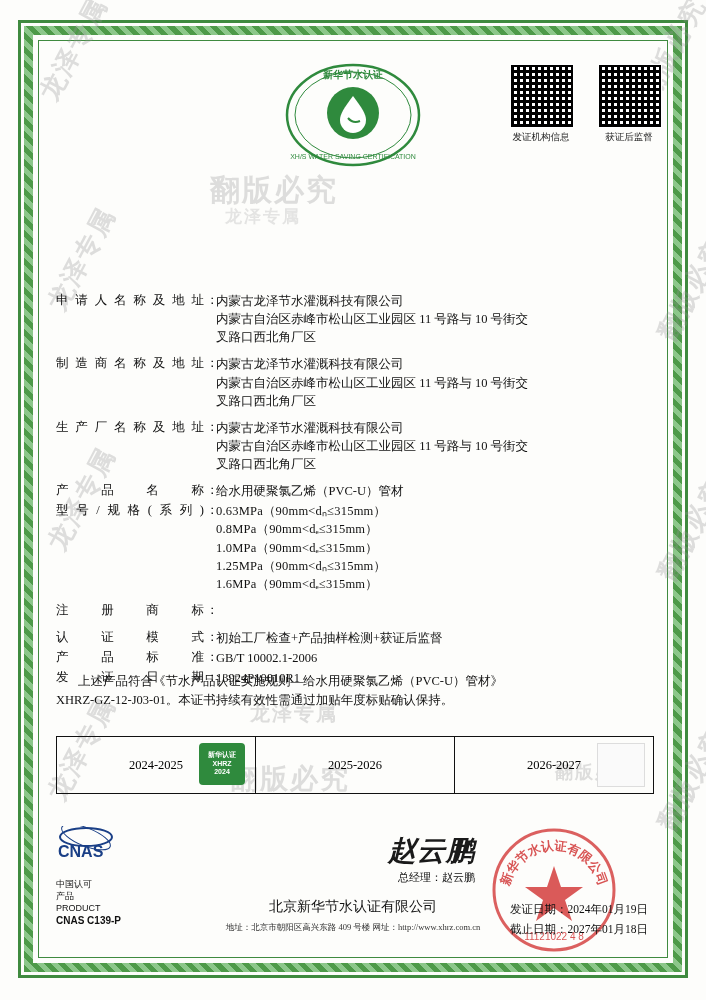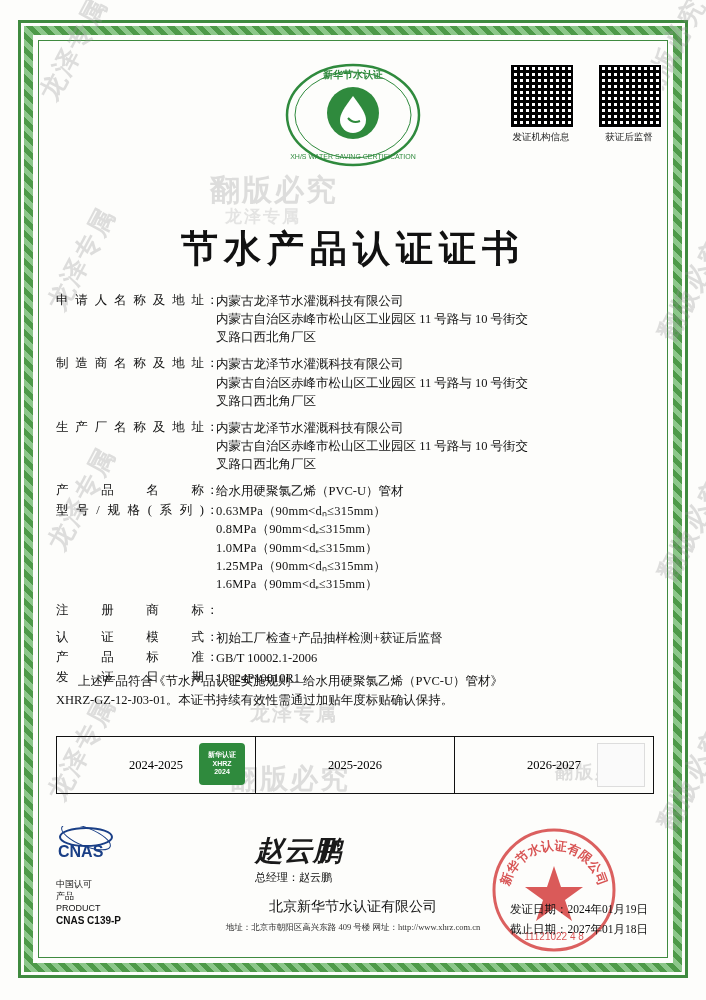--- a/index.html
+++ b/index.html
@@ -131,21 +131,21 @@
     position:absolute;left:4px;top:8px;width:120px;text-align:left;
   }
   .cnas-logo{
     width:108px;height:34px;position:relative;
   }
   .cnas-text{font-size:9px;line-height:1.35;font-family:"Liberation Sans",sans-serif;color:#111;margin-top:14px;}
   .cnas-text b{font-size:10px;}
 
   .sig{
     position:absolute;left:52%;top:14px;transform:translateX(-50%);
-    text-align:left;width:220px;
+    text-align:right;width:220px;
   }
   .sig-script{
     font-family:"Liberation Serif",serif;
     font-size:28px;font-style:italic;font-weight:bold;color:#1a1a1a;
     letter-spacing:1px;
   }
   .sig-cap{font-size:11px;margin-top:0;color:#111;}
 
   .dates{
     position:absolute;right:6px;top:82px;text-align:left;font-size:11.5px;line-height:1.7;color:#111;
@@ -201,21 +201,20 @@
         <ellipse cx="75" cy="57" rx="66" ry="50" fill="none" stroke="#2f8a3d" stroke-width="2.5"></ellipse>
         <ellipse cx="75" cy="57" rx="58" ry="43" fill="none" stroke="#2f8a3d" stroke-width="1"></ellipse>
         <circle cx="75" cy="55" r="26" fill="#2f8a3d"></circle>
         <path d="M75 38 C66 50 62 56 62 62 a13 13 0 0 0 26 0 c0-6-4-12-13-24 z" fill="#ffffff"></path>
         <path d="M70 60 q5 6 12 3" stroke="#2f8a3d" stroke-width="2" fill="none"></path>
         <text x="75" y="20" font-size="10" fill="#2f8a3d" text-anchor="middle" font-family="Liberation Serif, serif" font-weight="bold">新华节水认证</text>
         <text x="75" y="101" font-size="7" fill="#2f8a3d" text-anchor="middle" font-family="Liberation Sans, sans-serif">XH/S WATER SAVING CERTIFICATION</text>
       </svg>
     </div>
 
-    <div class="doc-title">节水产品认证证书</div>
 
     <div class="fields">
 
       <div class="frow grp">
         <div class="flabel">申请人名称及地址</div>
         <div class="fcolon">：</div>
         <div class="fval">
           <span class="l">内蒙古龙泽节水灌溉科技有限公司</span>
           <span class="l">内蒙古自治区赤峰市松山区工业园区 11 号路与 10 号街交</span>
           <span class="l">叉路口西北角厂区</span>

